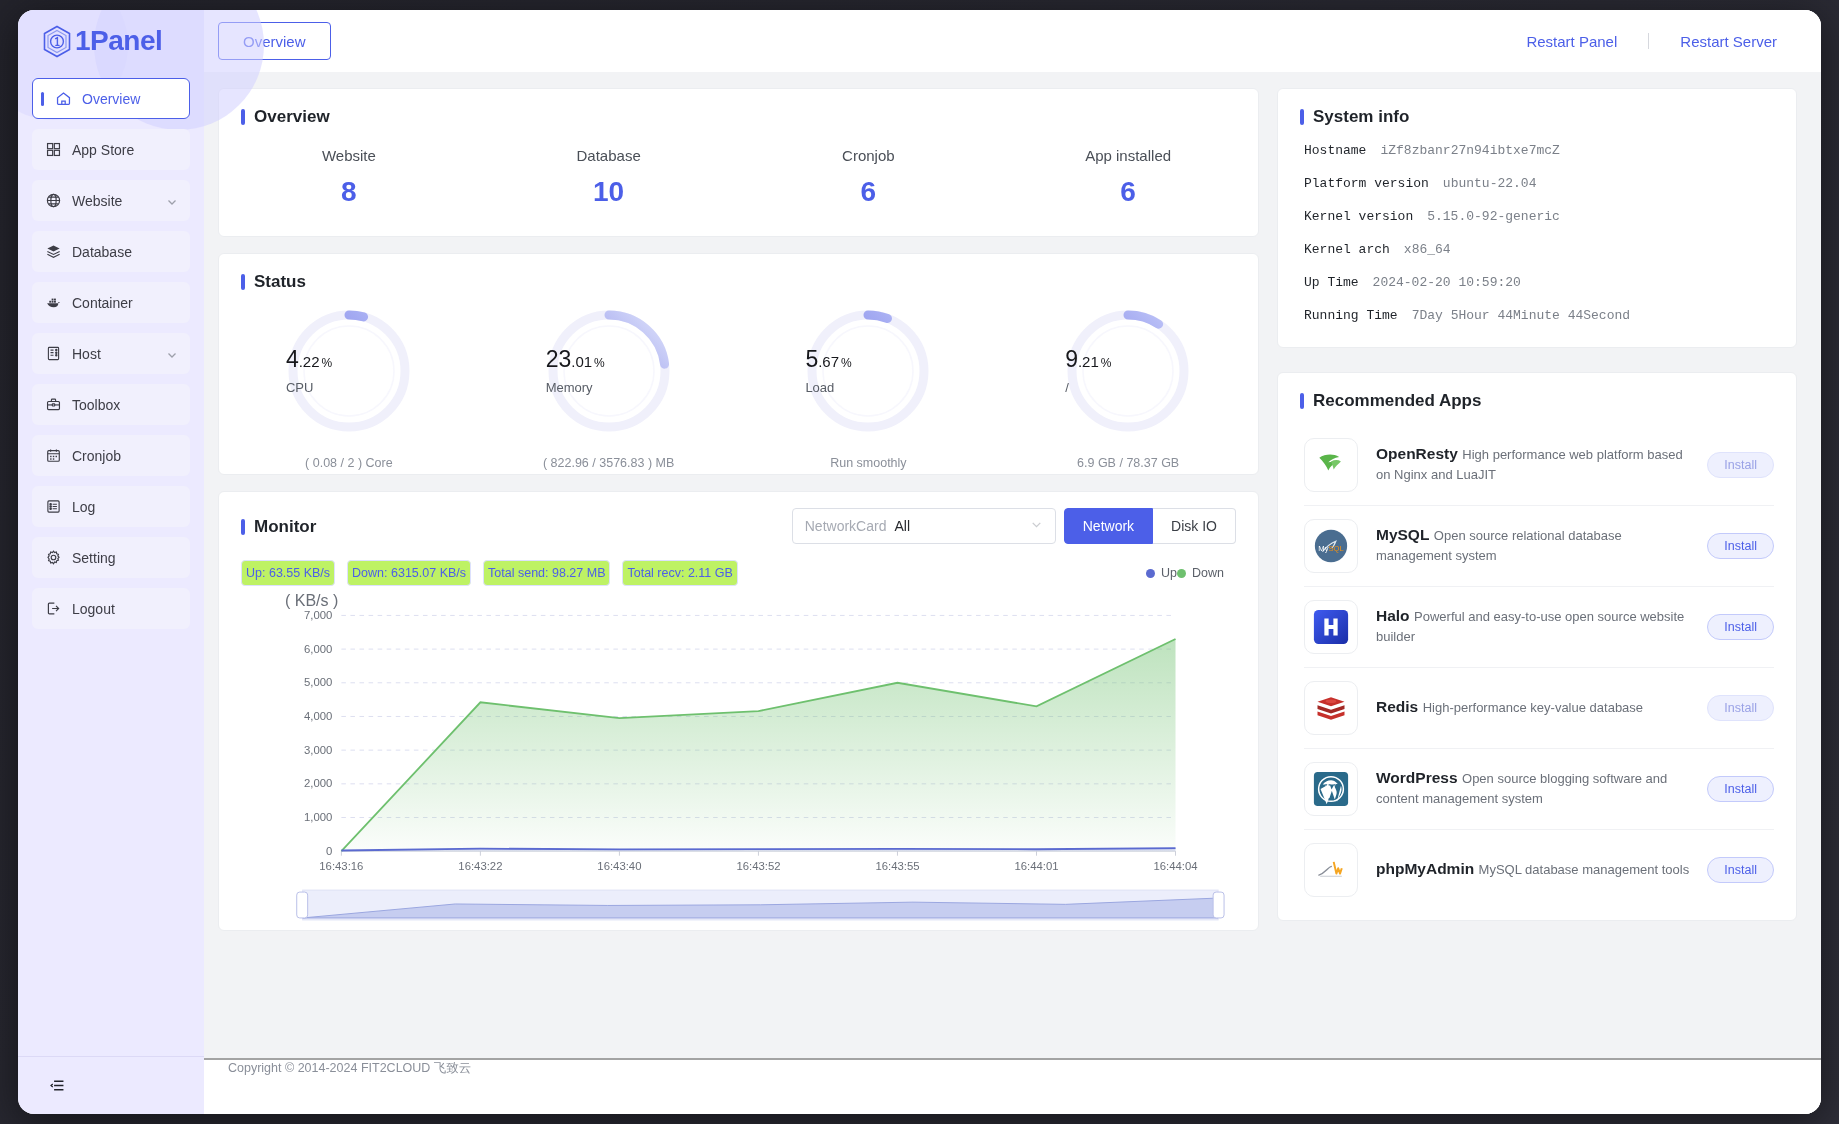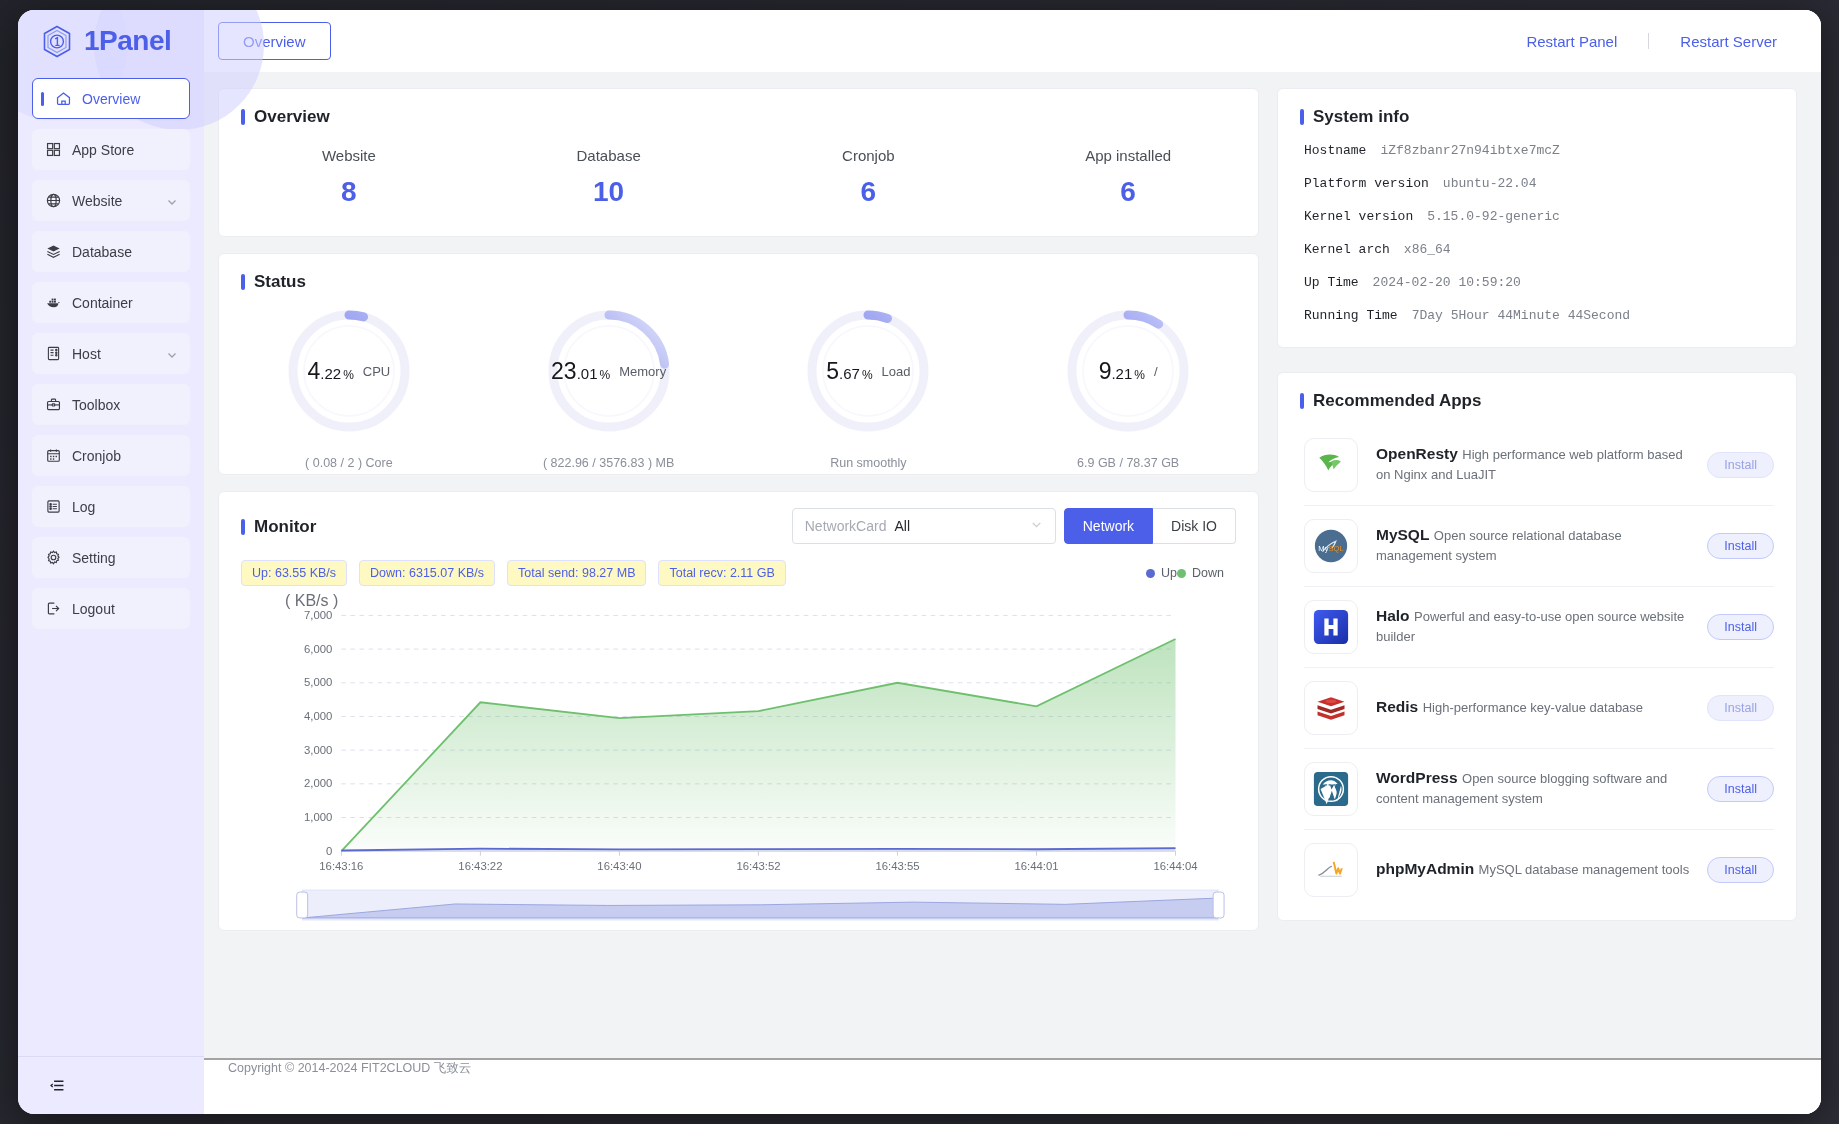--- a/index.html
+++ b/index.html
@@ -37,21 +37,21 @@
     content:""; position:absolute; right:-60px; top:-50px;
     width:170px; height:170px; border-radius:50%;
     background: rgba(210,208,255,.55); pointer-events:none;
   }
   .sidebar::after {
     content:""; position:absolute; left:-40px; top:-40px;
     width:150px; height:150px; border-radius:50%;
     background: rgba(214,212,255,.45); pointer-events:none;
   }
   .brand {
-    height: 62px; display:flex; align-items:center; gap:12px;
+    height: 62px; display:flex; align-items:center; gap:3px;
     padding: 0 0 0 24px; position:relative; z-index:2;
   }
   .brand-logo { width: 30px; height: 33px; flex:0 0 30px; }
   .brand-name {
     font-size: 28px; font-weight: bold; color: #4c5fe8;
     letter-spacing: -0.5px;
   }
   .nav { padding: 6px 14px 0 14px; position:relative; z-index:2;}
   .nav-item {
     height: 41px; display:flex; align-items:center;
@@ -136,22 +136,22 @@
   .ov-stat { flex:1; text-align:center; }
   .ov-label { font-size: 15px; color: #4a4f57; margin-bottom: 12px;}
   .ov-value { font-size: 28px; color: #4c5fe8; font-weight: bold;}
 
   
   .gauges { display:flex; padding: 16px 0 4px 0;}
   .gauge-wrap { flex:1; display:flex; flex-direction:column; align-items:center;}
   .gauge { position: relative; width: 126px; height: 126px; }
   .gauge svg { display:block; transform: rotate(0deg); }
   .gauge-center {
-    position:absolute; inset:0; display:flex; flex-direction:row;
-    align-items:center; justify-content:center; gap: 9px;
+    position:absolute; inset:0; display:flex; flex-direction:column;
+    align-items:flex-start; justify-content:center; gap: 9px;
   }
   .g-num { color:#17181c; line-height:1; }
   .g-int { font-size: 23px; font-weight: 500;}
   .g-dec { font-size: 15px; }
   .g-pct { font-size: 12px; margin-left:2px;}
   .g-name { font-size: 13px; color:#585d66; }
   .g-sub { font-size: 12.5px; color:#8a8f99; margin-top: 22px;}
 
   
   .mon-head { display:flex; align-items:center; padding-right: 22px;}
@@ -169,22 +169,22 @@
     height: 36px; padding: 0 18px; display:flex; align-items:center;
     font-size: 14px; border:1px solid #dcdfe6; cursor:pointer;
     background:#fff; color:#3b3f46;
   }
   .seg-btn:first-child { border-radius: 4px 0 0 4px;}
   .seg-btn:last-child { border-radius: 0 4px 4px 0; border-left: none;}
   .seg-btn.active { background:#4c5fe8; border-color:#4c5fe8; color:#fff; font-weight: 500;}
 
   .tagrow { display:flex; gap: 12px; padding: 16px 0 0 22px; align-items:center;}
   .tag {
-    background:#fef9c3; color:#4c5fe8; border:1px solid #dde1fd;
-    border-radius: 4px; height: 26px; padding: 0 10px;
+    background:#bef264; color:#4c5fe8; border:1px solid #dde1fd;
+    border-radius: 4px; height: 26px; padding: 0 4px;
     display:flex; align-items:center; font-size: 12.5px;
   }
   .legend { margin-left:auto; display:flex; padding-right: 34px; align-items:center;}
   .lg { display:flex; align-items:center; gap:6px; font-size:12.5px; color:#5b6069;}
   .dot { width:9px; height:9px; border-radius:50%; }
 
   .chart-area { padding: 6px 22px 0 22px; position:relative;}
   .unit { font-size: 16px; color:#6a6f78; padding-left: 44px; }
 
   

